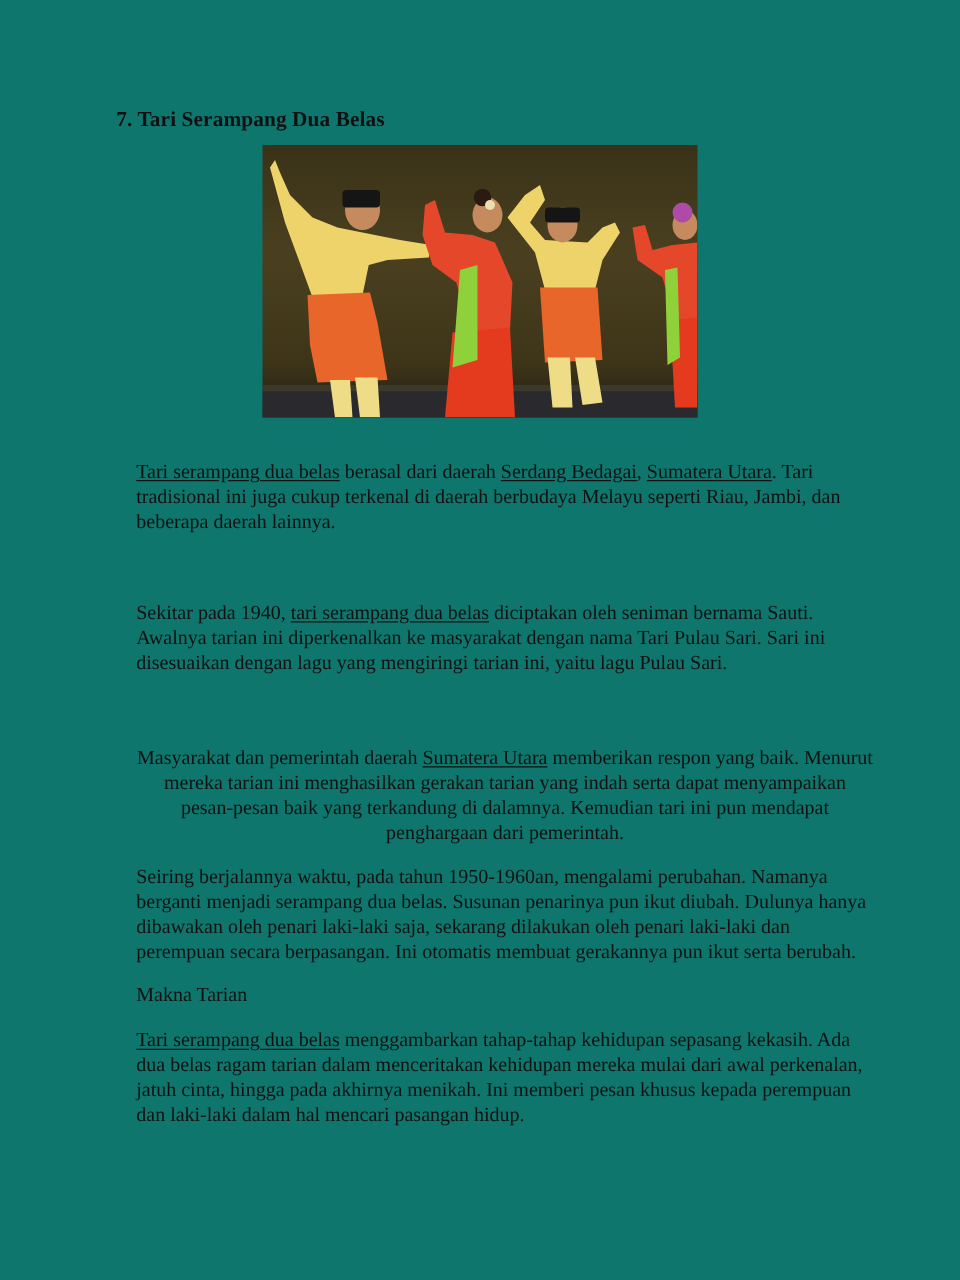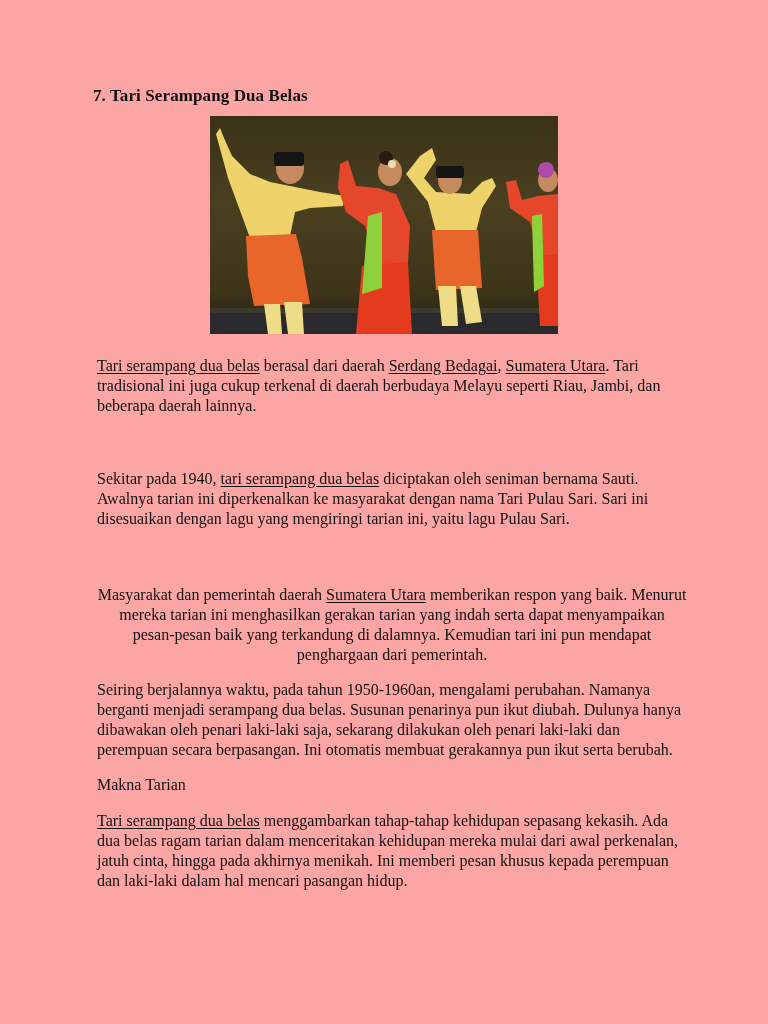--- a/index.html
+++ b/index.html
@@ -1,32 +1,32 @@
 <!DOCTYPE html>
 <html><head>
 <meta charset="utf-8">
 <style>
   html, body { margin:0; padding:0; background:#ffffff; }
   body { width:768px; height:1024px; position:relative; overflow:hidden;
          font-family:"Liberation Serif", "DejaVu Serif", serif; color:#111; }
-  .page { position:absolute; left:0; top:0; width:768px; height:1024px; background:#fca5a5; }
+  .page { position:absolute; left:0; top:0; width:768px; height:1024px; background:#0f766e; }
   .heading { position:absolute; left:93px; top:86px; font-size:17px; font-weight:bold; letter-spacing:0.1px; }
   .photo { position:absolute; left:210px; top:116px; width:348px; height:218px; overflow:hidden;
            background:linear-gradient(180deg,#3a3218 0%,#4a4020 40%,#3e3519 80%,#1f1c14 100%); }
   .photo svg { display:block; }
   .text { position:absolute; left:93px; width:590px; font-size:16px; line-height:20px; }
   .u { text-decoration:underline; text-underline-offset:2px; }
   .p1 { top:352px; }
   .p2 { top:430px; }
   .p3 { top:465px; }
   .p4 { top:581px;text-align:center; }
   .p5 { top:676px; }
   .p6 { top:771px; }
   .p7 { top:807px; }
-  p { margin:4px; }
+  p { margin:16px; }
 </style>
 </head>
 <body>
 
 <div class="page">
 
   <div class="heading">7. Tari Serampang Dua Belas</div>
 
   <div class="photo" title="Penari Tari Serampang Dua Belas berpasangan di atas panggung">
     <svg width="348" height="218" viewBox="0 0 348 218" xmlns="http://www.w3.org/2000/svg">

